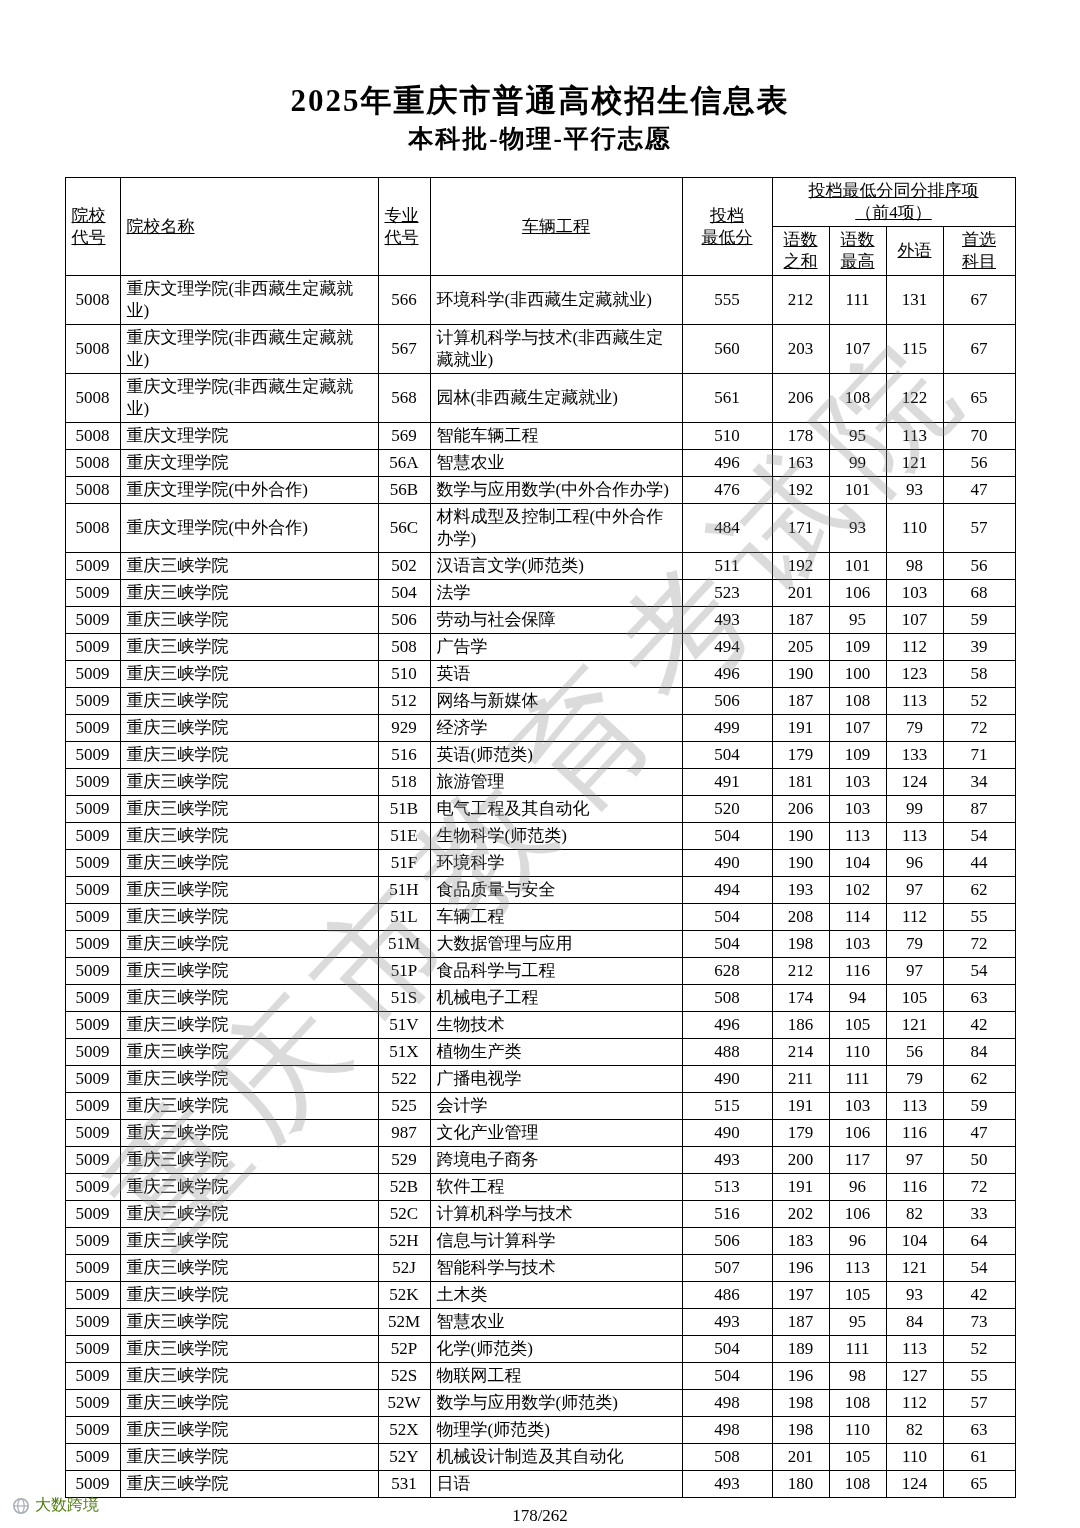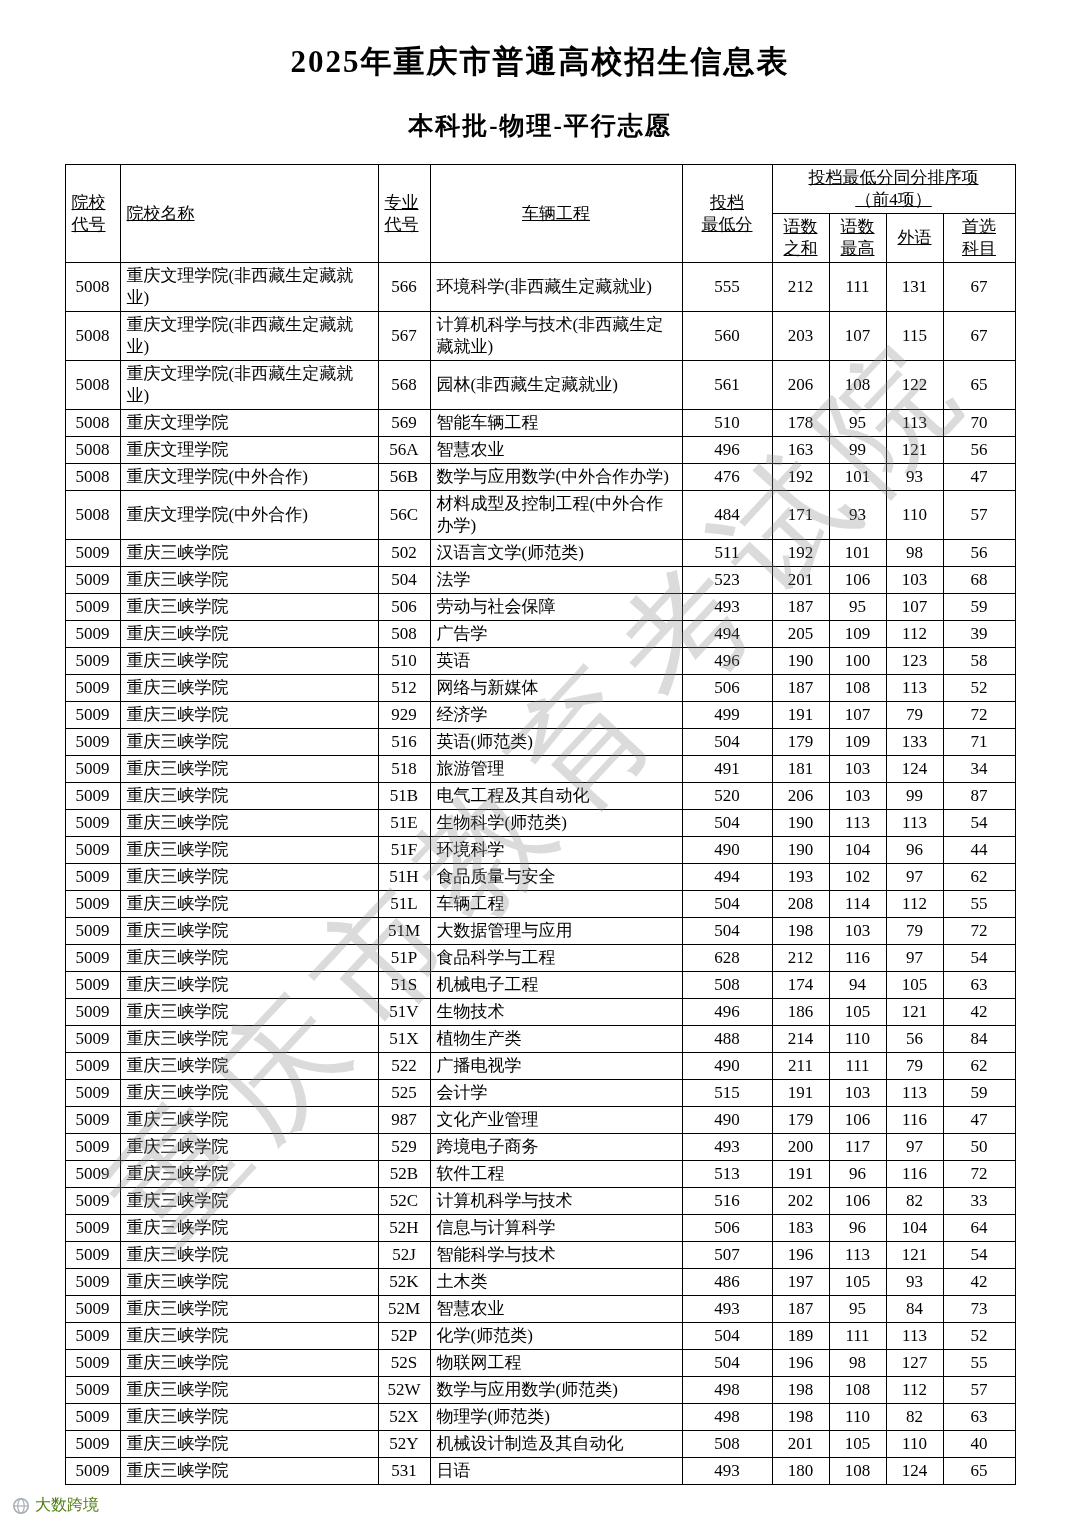--- a/index.html
+++ b/index.html
@@ -3,25 +3,25 @@
 <meta charset="utf-8">
 <style>
   * { margin:0; padding:0; box-sizing:border-box; }
   html, body { background:#ffffff; }
   body {
     width:1080px; height:1528px; position:relative; overflow:hidden;
     font-family:"Liberation Serif","DejaVu Serif",serif; color:#000;
   }
   .title {
     text-align:center; font-size:31px; font-weight:bold;
-    padding-top:41px; letter-spacing:2px;
+    padding-top:80px; letter-spacing:2px;
   }
   .subtitle {
     text-align:center; font-size:25px; font-weight:bold;
-    margin-top:26px; letter-spacing:2px;
+    letter-spacing:2px;
   }
   table.admissions-table {
     table-layout:fixed; border-collapse:collapse;
     width:950px; margin:22px auto 0 auto;
     position:relative; z-index:1;
   }
   .admissions-table th, .admissions-table td {
     border:1px solid #000;
     font-size:17px; line-height:22px;
     padding:2px 3px;
@@ -538,36 +538,37 @@
         </tr>
         <tr>
           <td class="col-college-code">5009</td>
           <td class="col-college-name">重庆三峡学院</td>
           <td class="col-major-code">52Y</td>
           <td class="col-major-name">机械设计制造及其自动化</td>
           <td class="col-score">508</td>
           <td class="col-num">201</td>
           <td class="col-num">105</td>
           <td class="col-num">110</td>
-          <td class="col-num">40</td>
+          <td class="col-num">61</td>
         </tr>
         <tr>
           <td class="col-college-code">5009</td>
           <td class="col-college-name">重庆三峡学院</td>
           <td class="col-major-code">531</td>
           <td class="col-major-name">日语</td>
           <td class="col-score">493</td>
           <td class="col-num">180</td>
           <td class="col-num">108</td>
           <td class="col-num">124</td>
           <td class="col-num">65</td>
         </tr>
       </tbody>
   </table>
 
+  <div class="page-number">178/262</div>
 
   <div class="footer-logo">
     <span class="logo-icon">
       <svg width="18" height="18" viewBox="0 0 18 18">
         <circle cx="9" cy="9" r="7.2" fill="none" stroke="#a9afb8" stroke-width="1.6"></circle>
         <ellipse cx="9" cy="9" rx="3.2" ry="7.2" fill="none" stroke="#a9afb8" stroke-width="1.2"></ellipse>
         <line x1="1.8" y1="9" x2="16.2" y2="9" stroke="#a9afb8" stroke-width="1.2"></line>
       </svg>
     </span>
     <span>大数跨境</span>

